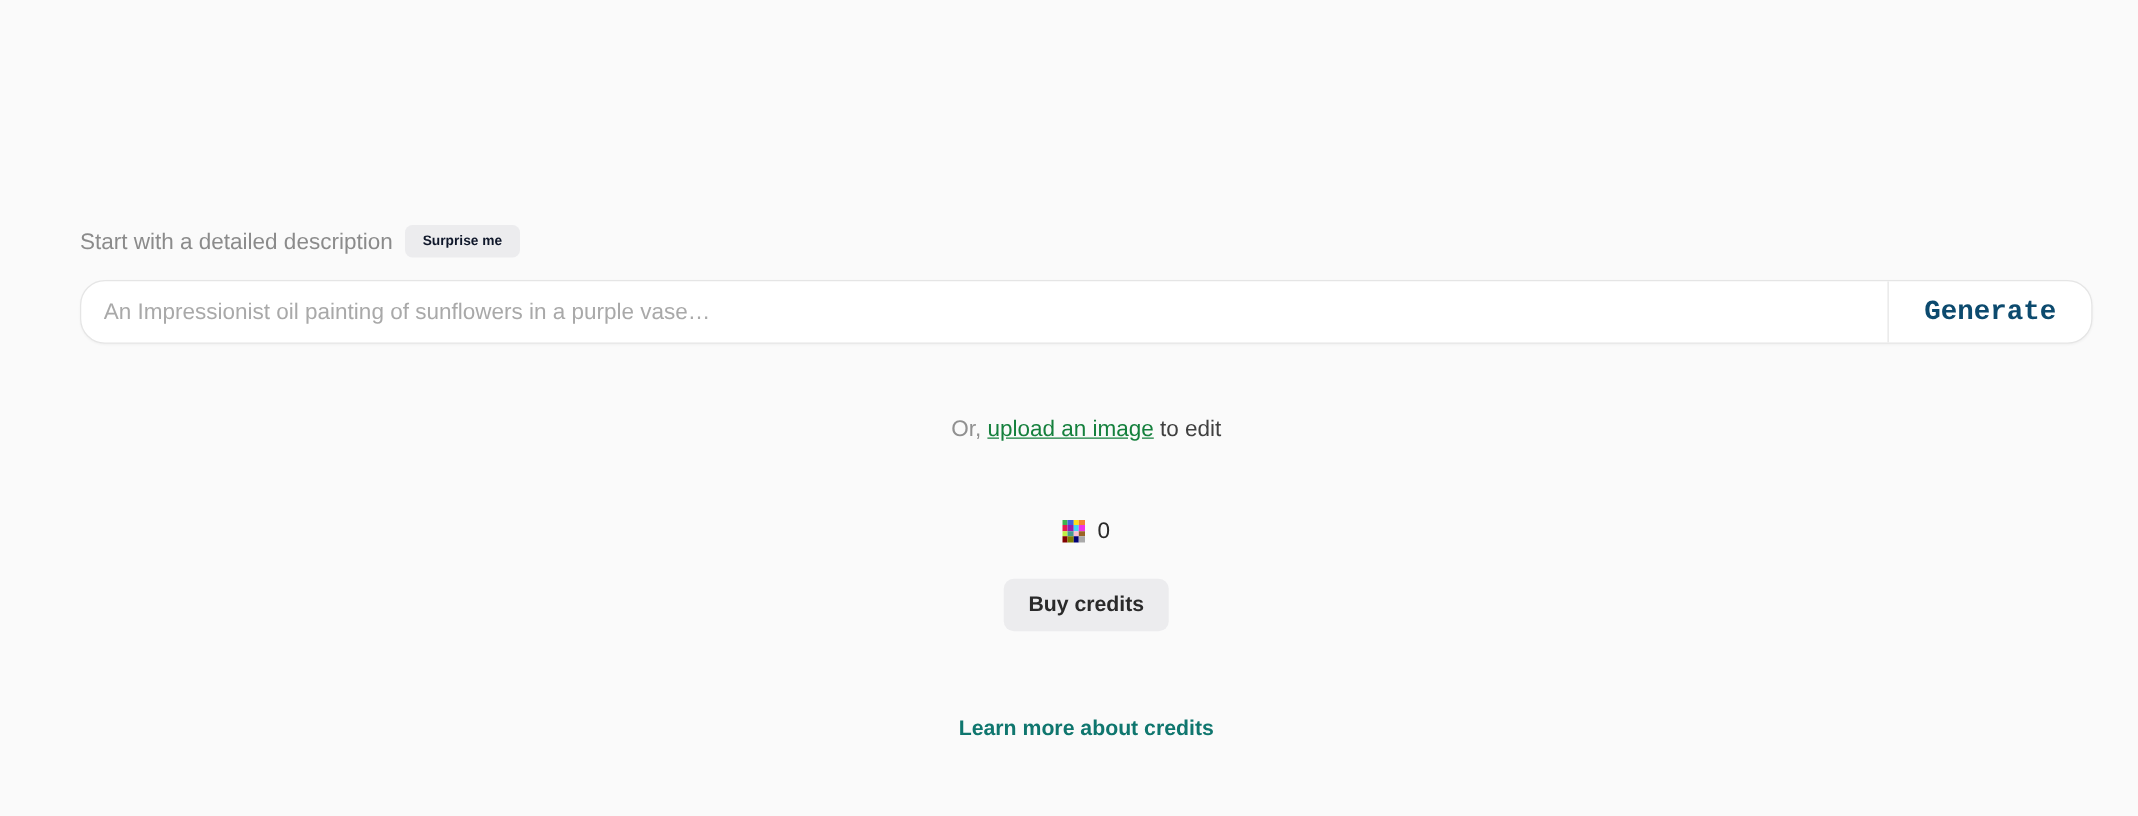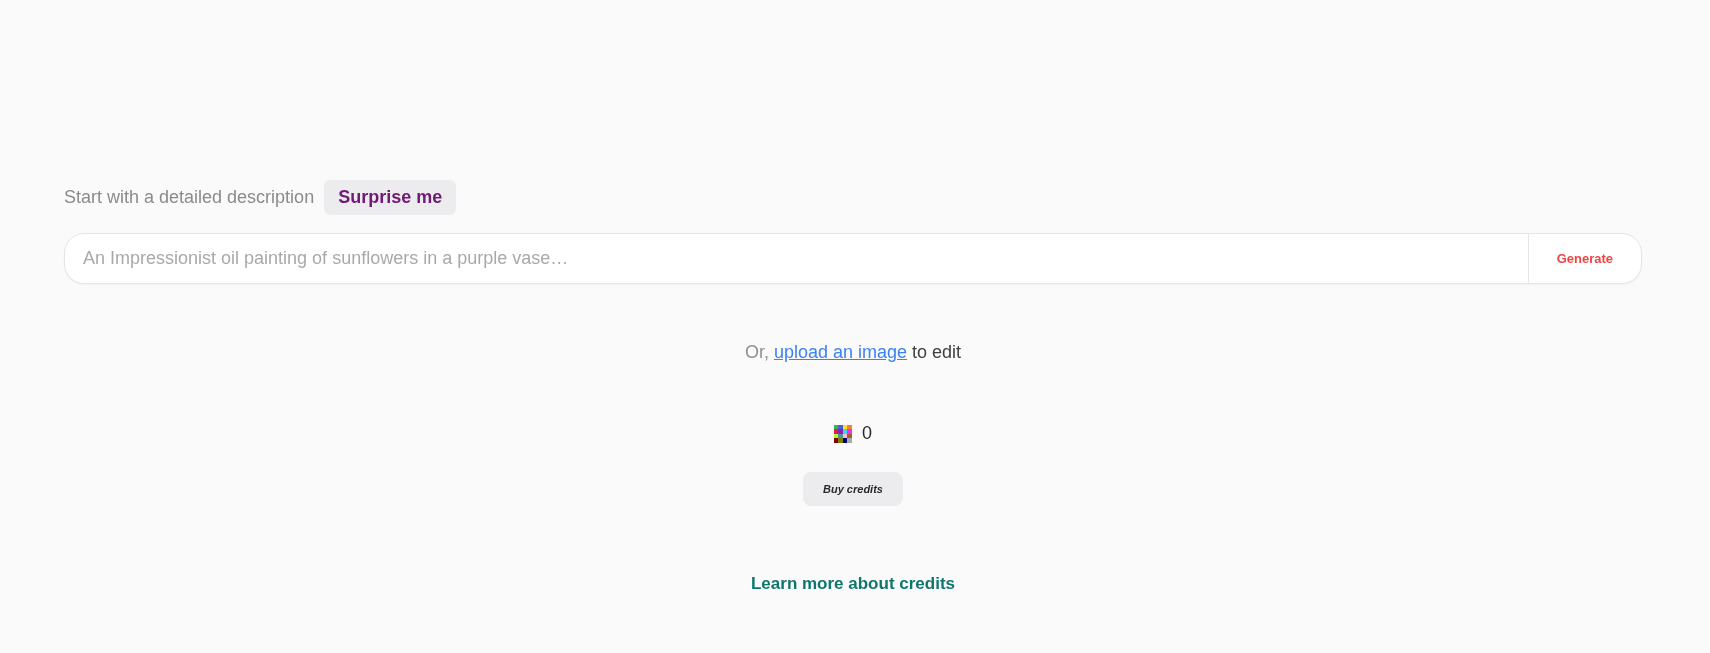--- a/index.html
+++ b/index.html
@@ -8,41 +8,41 @@
       box-sizing: border-box;
     }
     body {
       font-family: -apple-system, BlinkMacSystemFont, "Segoe UI", Helvetica, Arial, sans-serif;
       background: #fafafa;
       width: 1710px;
       height: 653px;
       overflow: hidden;
     }
     .container {
-      padding: 180px 68px 0 64px;
+      padding: 180px 36px 0 64px;
     }
     .header-row {
       display: flex;
       align-items: center;
       gap: 10px;
       margin-bottom: 18px;
     }
     .description-label {
       color: #8b8b8b;
       font-size: 18px;
       font-weight: 400;
     }
     .surprise-btn {
       background: #ececee;
       border: none;
       border-radius: 6px;
       padding: 7px 14px;
-      font-size: 18px;
+      font-size: 11px;
       font-weight: 600;
-      color: #701a75;
+      color: #0f172a;
       cursor: pointer;
     }
     .input-row {
       display: flex;
       background: #ffffff;
       border: 1px solid #e5e5e5;
       border-radius: 20px;
       box-shadow: 0 1px 2px rgba(0,0,0,0.04);
       overflow: hidden;
     }
@@ -56,33 +56,34 @@
       background: transparent;
     }
     .prompt-input::placeholder {
       color: #a9a9a9;
     }
     .generate-btn {
       background: transparent;
       border: none;
       border-left: 1px solid #e5e5e5;
       padding: 0 28px;
-      font-size: 13px;
+      font-size: 22px;
       font-weight: 600;
-      color: #ef4444;
+      color: #0c4a6e;
       cursor: pointer;
+      font-family: Liberation Mono, monospace;
     }
     .upload-row {
       text-align: center;
       margin-top: 58px;
       font-size: 18px;
       color: #909090;
     }
     .upload-link {
-      color: #3b82f6;
+      color: #15803d;
       text-decoration: underline;
       cursor: pointer;
       margin-top: 16px;
     }
     .upload-suffix {
       color: #404040;
     }
     .credits-row {
       display: flex;
       justify-content: center;
@@ -109,25 +110,24 @@
     .buy-credits-row {
       display: flex;
       justify-content: center;
       margin-top: 28px;
     }
     .buy-credits-btn {
       background: #ececee;
       border: none;
       border-radius: 8px;
       padding: 11px 20px;
-      font-size: 11px;
+      font-size: 17px;
       font-weight: 600;
       color: #2a2a2a;
       cursor: pointer;
-      font-style: italic;
     }
     .learn-more-row {
       display: flex;
       justify-content: center;
       margin-top: 68px;
     }
     .learn-more-link {
       font-size: 17px;
       font-weight: 700;
       color: #0f766e;

